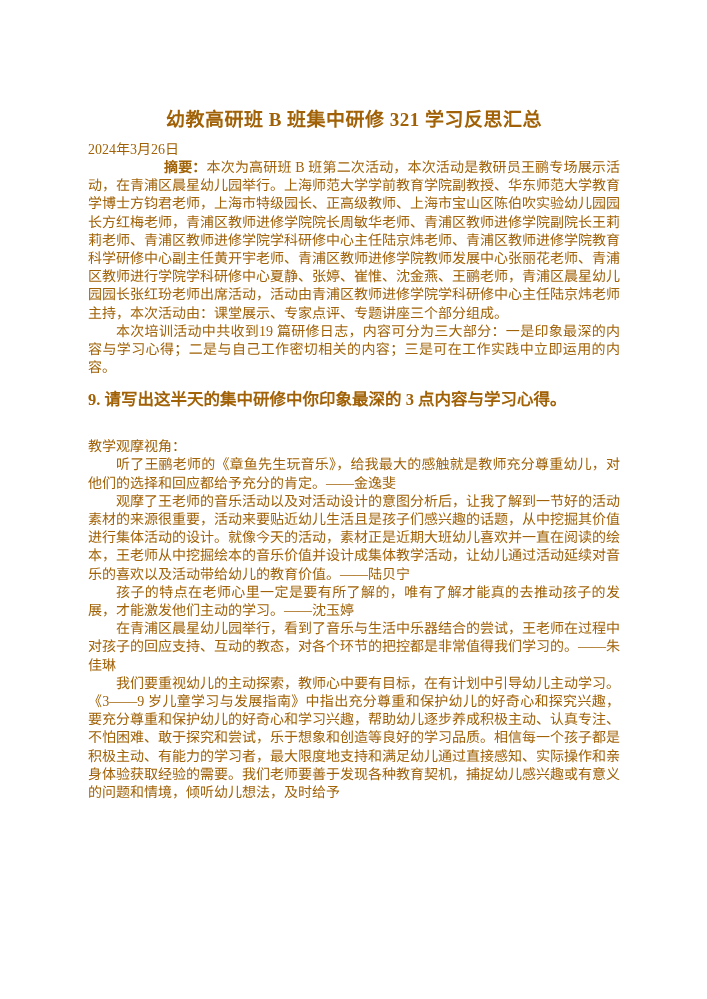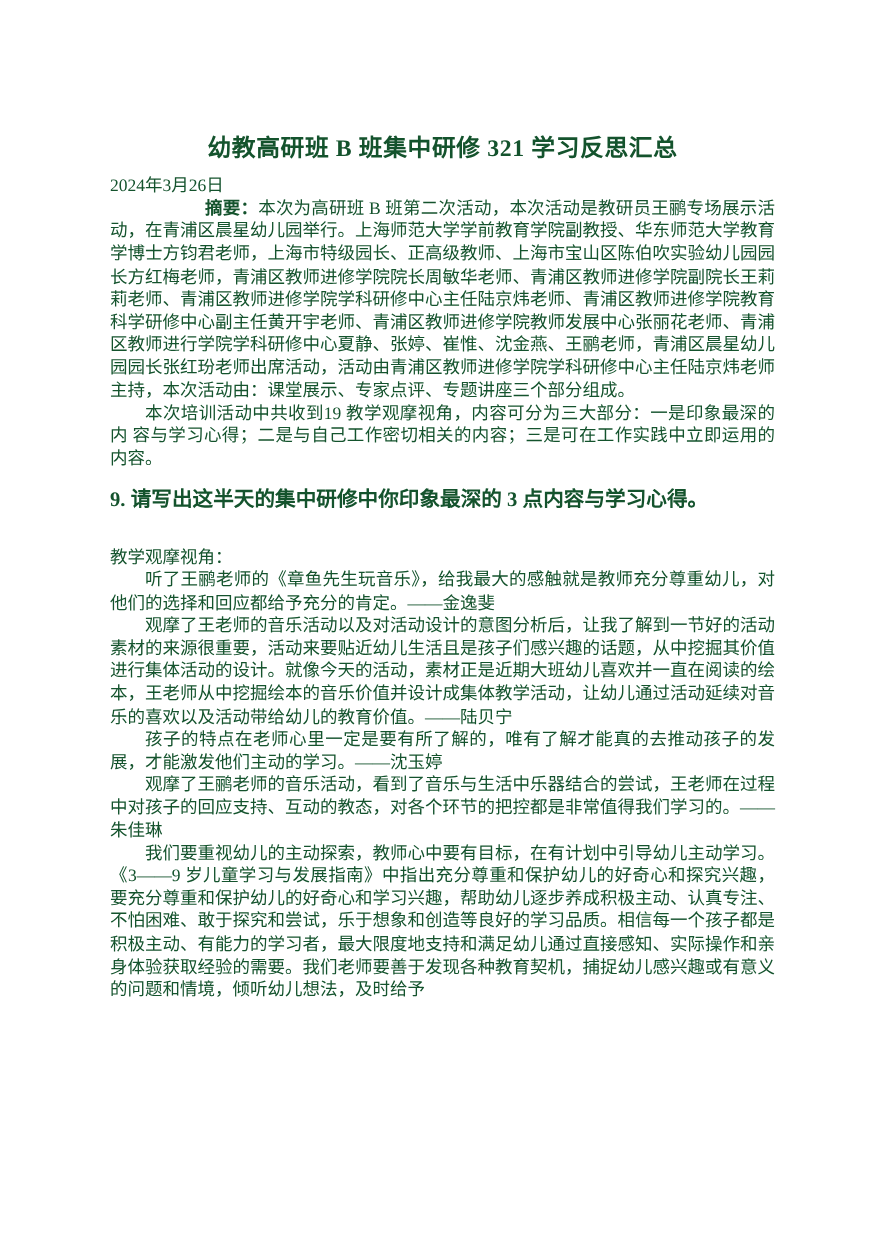--- a/index.html
+++ b/index.html
@@ -6,21 +6,21 @@
     margin: 0;
     padding: 0;
     background: #ffffff;
   }
   .page {
     position: relative;
     width: 707px;
     height: 999px;
     margin: 0 auto;
     background: #ffffff;
-    color: #14532d;
+    color: #a16207;
     font-family: "Liberation Serif", "DejaVu Serif", serif;
     overflow: hidden;
     box-sizing: border-box;
   }
   .content {
     box-sizing: border-box;
     padding: 108px 87px 0 88px;
   }
   .doc-title {
     font-size: 19px;
@@ -79,30 +79,30 @@
   <div class="content">
 
     <h1 class="doc-title">幼教高研班 B 班集中研修 321 学习反思汇总</h1>
 
     <div class="doc-date">2024年3月26日</div>
 
     <p class="body-para abstract">
       <span class="abstract-label">摘要：</span><span>本次为高研班 B 班第二次活动，本次活动是教研员王鹂专场展示活动，在青浦区晨星幼儿园举行。上海师范大学学前教育学院副教授、华东师范大学教育学博士方钧君老师，上海市特级园长、正高级教师、上海市宝山区陈伯吹实验幼儿园园长方红梅老师，青浦区教师进修学院院长周敏华老师、青浦区教师进修学院副院长王莉莉老师、青浦区教师进修学院学科研修中心主任陆京炜老师、青浦区教师进修学院教育科学研修中心副主任黄开宇老师、青浦区教师进修学院教师发展中心张丽花老师、青浦区教师进行学院学科研修中心夏静、张婷、崔惟、沈金燕、王鹂老师，青浦区晨星幼儿园园长张红玢老师出席活动，活动由青浦区教师进修学院学科研修中心主任陆京炜老师主持，本次活动由：课堂展示、专家点评、专题讲座三个部分组成。</span>
     </p>
 
-    <p class="body-para intro">本次培训活动中共收到19 教学观摩视角，内容可分为三大部分：一是印象最深的内 容与学习心得；二是与自己工作密切相关的内容；三是可在工作实践中立即运用的内容。</p>
+    <p class="body-para intro">本次培训活动中共收到19 篇研修日志，内容可分为三大部分：一是印象最深的内 容与学习心得；二是与自己工作密切相关的内容；三是可在工作实践中立即运用的内容。</p>
 
     <h2 class="section-heading">9. 请写出这半天的集中研修中你印象最深的 3 点内容与学习心得。</h2>
 
     <h3 class="section-subheading">教学观摩视角：</h3>
 
     <p class="body-para entry-first">听了王鹂老师的《章鱼先生玩音乐》，给我最大的感触就是教师充分尊重幼儿，对他们的选择和回应都给予充分的肯定。——金逸斐</p>
 
     <p class="body-para entry">观摩了王老师的音乐活动以及对活动设计的意图分析后，让我了解到一节好的活动素材的来源很重要，活动来要贴近幼儿生活且是孩子们感兴趣的话题，从中挖掘其价值进行集体活动的设计。就像今天的活动，素材正是近期大班幼儿喜欢并一直在阅读的绘本，王老师从中挖掘绘本的音乐价值并设计成集体教学活动，让幼儿通过活动延续对音乐的喜欢以及活动带给幼儿的教育价值。——陆贝宁</p>
 
     <p class="body-para entry">孩子的特点在老师心里一定是要有所了解的，唯有了解才能真的去推动孩子的发展，才能激发他们主动的学习。——沈玉婷</p>
 
-    <p class="body-para entry">观摩了王鹂老师的音乐活动，看到了音乐与生活中乐器结合的尝试，王老师在过程中对孩子的回应支持、互动的教态，对各个环节的把控都是非常值得我们学习的。——朱佳琳</p>
+    <p class="body-para entry">在青浦区晨星幼儿园举行，看到了音乐与生活中乐器结合的尝试，王老师在过程中对孩子的回应支持、互动的教态，对各个环节的把控都是非常值得我们学习的。——朱佳琳</p>
 
     <p class="body-para entry">我们要重视幼儿的主动探索，教师心中要有目标，在有计划中引导幼儿主动学习。《3——9 岁儿童学习与发展指南》中指出充分尊重和保护幼儿的好奇心和探究兴趣，要充分尊重和保护幼儿的好奇心和学习兴趣，帮助幼儿逐步养成积极主动、认真专注、不怕困难、敢于探究和尝试，乐于想象和创造等良好的学习品质。相信每一个孩子都是积极主动、有能力的学习者，最大限度地支持和满足幼儿通过直接感知、实际操作和亲身体验获取经验的需要。我们老师要善于发现各种教育契机，捕捉幼儿感兴趣或有意义的问题和情境，倾听幼儿想法，及时给予</p>
 
   </div>
 </div>
 
 </body></html>

